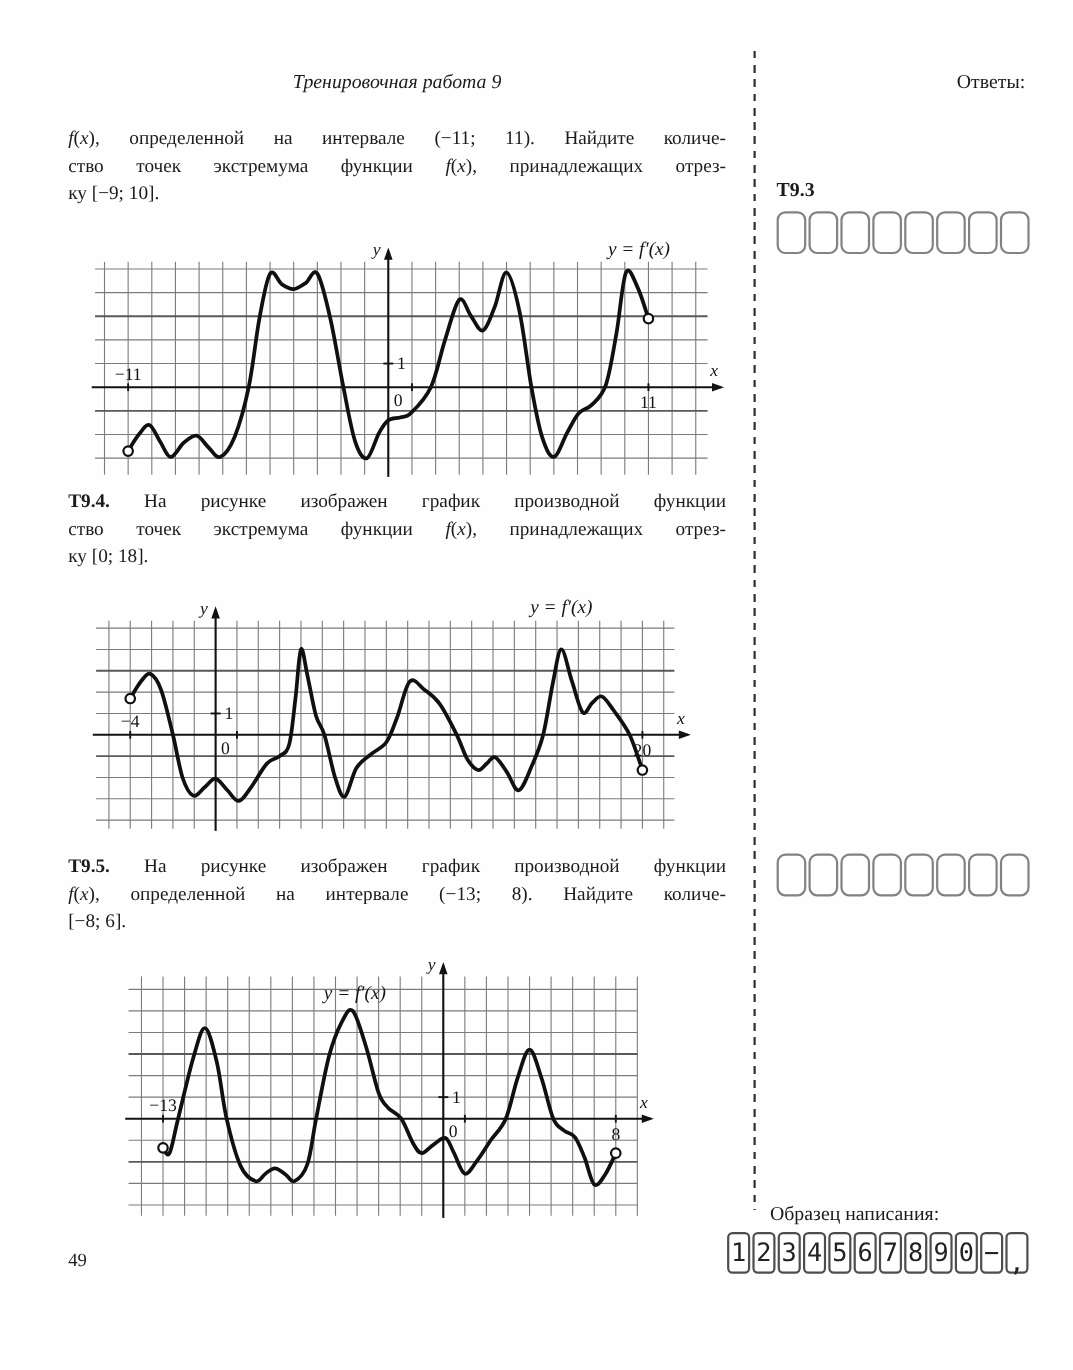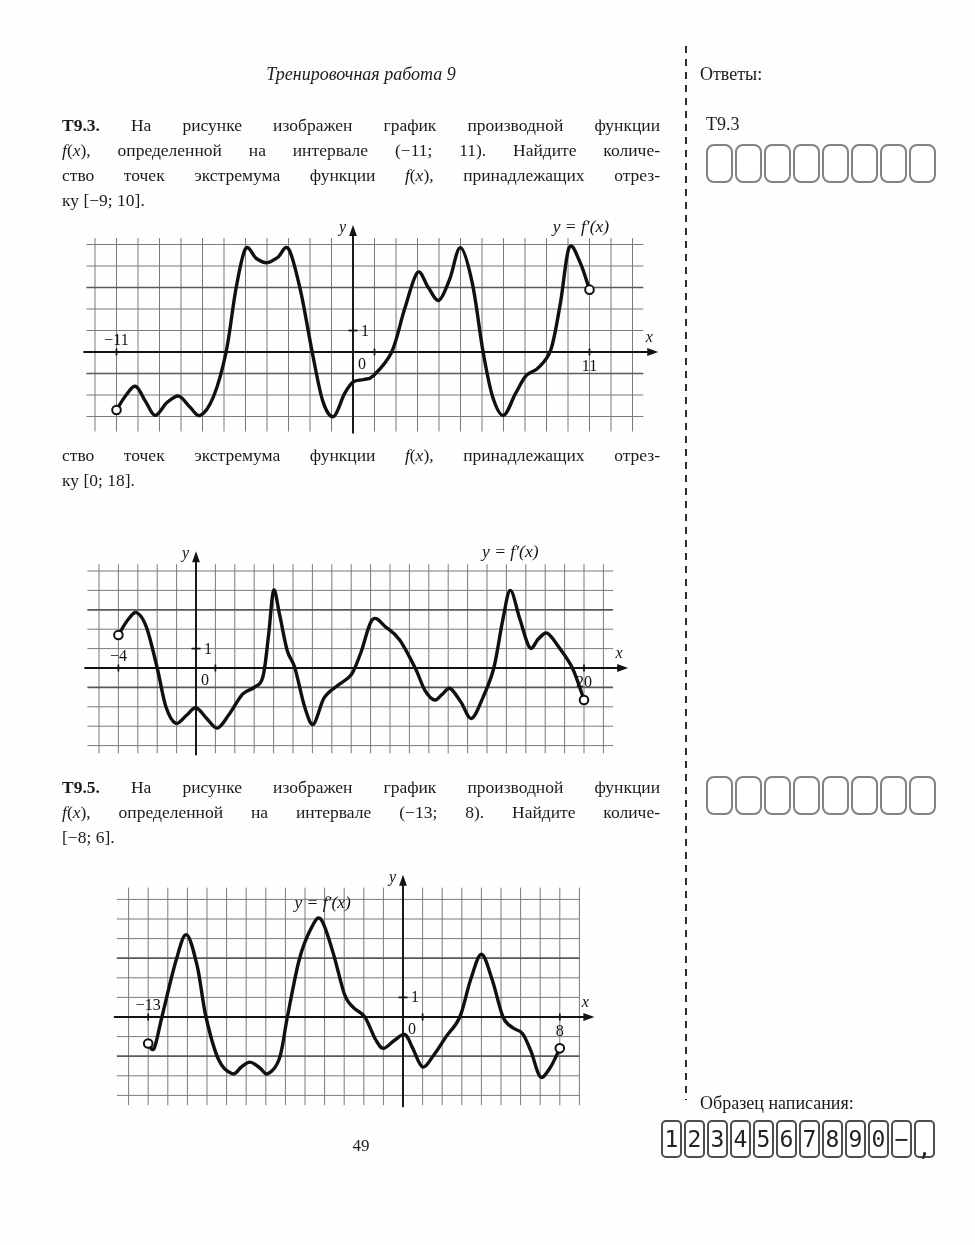--- a/index.html
+++ b/index.html
@@ -1,55 +1,54 @@
 <!DOCTYPE html>
 <html><head>
 <meta charset="utf-8">
 <style>
   html,body{margin:0;padding:0;}
   body{width:975px;height:1245px;position:relative;background:#fefefe;
        font-family:"Liberation Serif",serif;color:#1b1b1b;}
   .page{position:absolute;inset:0;padding-left:41px;}
   .header-title{position:absolute;left:62px;top:64px;width:598px;text-align:center;
        font-style:italic;font-size:18px;}
-  .answers-title{position:absolute;left:700px;top:64px;width:232px;text-align:left;font-size:18px;}
+  .answers-title{position:absolute;left:700px;top:64px;width:232px;text-align:right;font-size:18px;}
   .divider{position:absolute;left:685px;top:46px;width:2px;height:1054px;
        background:repeating-linear-gradient(180deg,#2e2e2e 0 7px,transparent 7px 13px);}
   .problem{position:absolute;left:62px;width:598px;font-size:17.5px;line-height:25px;}
   .problem .line{text-align:justify;text-align-last:justify;}
   .problem .line.last{text-align-last:left;}
   .b{font-weight:bold;}
   .i{font-style:italic;}
   svg.graph{position:absolute;overflow:visible;}
   svg .num{font-family:"Liberation Serif",serif;font-size:16px;fill:#141414;}
   svg .it{font-family:"Liberation Serif",serif;font-style:italic;font-size:16px;fill:#141414;}
   svg .ttl{font-family:"Liberation Serif",serif;font-style:italic;font-size:17.5px;fill:#141414;}
   .agroup{position:absolute;left:706px;width:240px;}
-  .alabel{font-weight:normal;font-size:18px;margin-bottom:9px;}
+  .alabel{font-weight:bold;font-size:18px;margin-bottom:9px;margin-top:48px;}
   .arow{display:flex;gap:2px;}
   .cell{width:27px;height:39px;border:2.6px solid #828282;border-radius:8px;
        background:#fff;box-sizing:border-box;}
   .sample-label{position:absolute;left:700px;top:1093px;font-size:18px;}
   .srow{position:absolute;left:661px;top:1120px;display:flex;gap:2px;}
   .scell{width:21px;height:38px;border:2px solid #4d4d4d;border-radius:5px;background:#fff;
        box-sizing:border-box;display:flex;align-items:center;justify-content:center;
        font-family:"DejaVu Sans Mono",monospace;font-size:23px;color:#222;}
-  .footer{position:absolute;left:62px;top:1136px;width:598px;text-align:center;font-size:17px;}
+  .footer{position:absolute;left:62px;top:1136px;width:598px;text-align:left;font-size:17px;}
 </style>
 </head>
 <body>
 
 <div class="page">
 
   <div class="header-title">Тренировочная работа 9</div>
   <div class="answers-title">Ответы:</div>
   <div class="divider"></div>
 
   <section class="problem" style="top:113px">
-      <div class="line"><span class="b">Т9.3.</span><span> На рисунке изображен график производной функции</span></div>
       <div class="line"><span class="i">f</span><span>(</span><span class="i">x</span><span>), определенной на интервале (−11; 11). Найдите количе-</span></div>
       <div class="line"><span>ство точек экстремума функции </span><span class="i">f</span><span>(</span><span class="i">x</span><span>), принадлежащих отрез-</span></div>
       <div class="line last"><span>ку [−9; 10].</span></div>
     </section>
   <svg class="graph" style="left:80px;top:216px" width="585" height="232">
       <line x1="15" y1="22.049999999999997" x2="15" y2="215.55" stroke="#7b7b7b" stroke-width="1"></line>
       <line x1="36.5" y1="22.049999999999997" x2="36.5" y2="215.55" stroke="#7b7b7b" stroke-width="1"></line>
       <line x1="58" y1="22.049999999999997" x2="58" y2="215.55" stroke="#7b7b7b" stroke-width="1"></line>
       <line x1="79.5" y1="22.049999999999997" x2="79.5" y2="215.55" stroke="#7b7b7b" stroke-width="1"></line>
       <line x1="101" y1="22.049999999999997" x2="101" y2="215.55" stroke="#7b7b7b" stroke-width="1"></line>
@@ -96,20 +95,21 @@
       <text x="36.5" y="129" text-anchor="middle" class="num">−11</text>
       <text x="509.5" y="155" text-anchor="middle" class="num">11</text>
       <text x="281" y="119.5" text-anchor="start" class="num">1</text>
       <text x="278" y="153" text-anchor="start" class="num">0</text>
       <text x="569.25" y="126" text-anchor="middle" class="it">x</text>
       <text x="266" y="16.049999999999997" text-anchor="end" class="it">y</text>
       <text x="500.9" y="15.600000000000009" text-anchor="middle" class="ttl">y = f′(x)</text>
     </svg>
 
   <section class="problem" style="top:443px">
+      <div class="line"><span class="b">Т9.4.</span><span> На рисунке изображен график производной функции</span></div>
       <div class="line"><span>ство точек экстремума функции </span><span class="i">f</span><span>(</span><span class="i">x</span><span>), принадлежащих отрез-</span></div>
       <div class="line last"><span>ку [0; 18].</span></div>
     </section>
   <svg class="graph" style="left:80px;top:540px" width="585" height="235">
       <line x1="19" y1="24.210000000000008" x2="19" y2="213.36" stroke="#7b7b7b" stroke-width="1"></line>
       <line x1="38.400000000000006" y1="24.210000000000008" x2="38.400000000000006" y2="213.36" stroke="#7b7b7b" stroke-width="1"></line>
       <line x1="57.800000000000004" y1="24.210000000000008" x2="57.800000000000004" y2="213.36" stroke="#7b7b7b" stroke-width="1"></line>
       <line x1="77.2" y1="24.210000000000008" x2="77.2" y2="213.36" stroke="#7b7b7b" stroke-width="1"></line>
       <line x1="96.6" y1="24.210000000000008" x2="96.6" y2="213.36" stroke="#7b7b7b" stroke-width="1"></line>
       <line x1="116" y1="24.210000000000008" x2="116" y2="213.36" stroke="#7b7b7b" stroke-width="1"></line>

